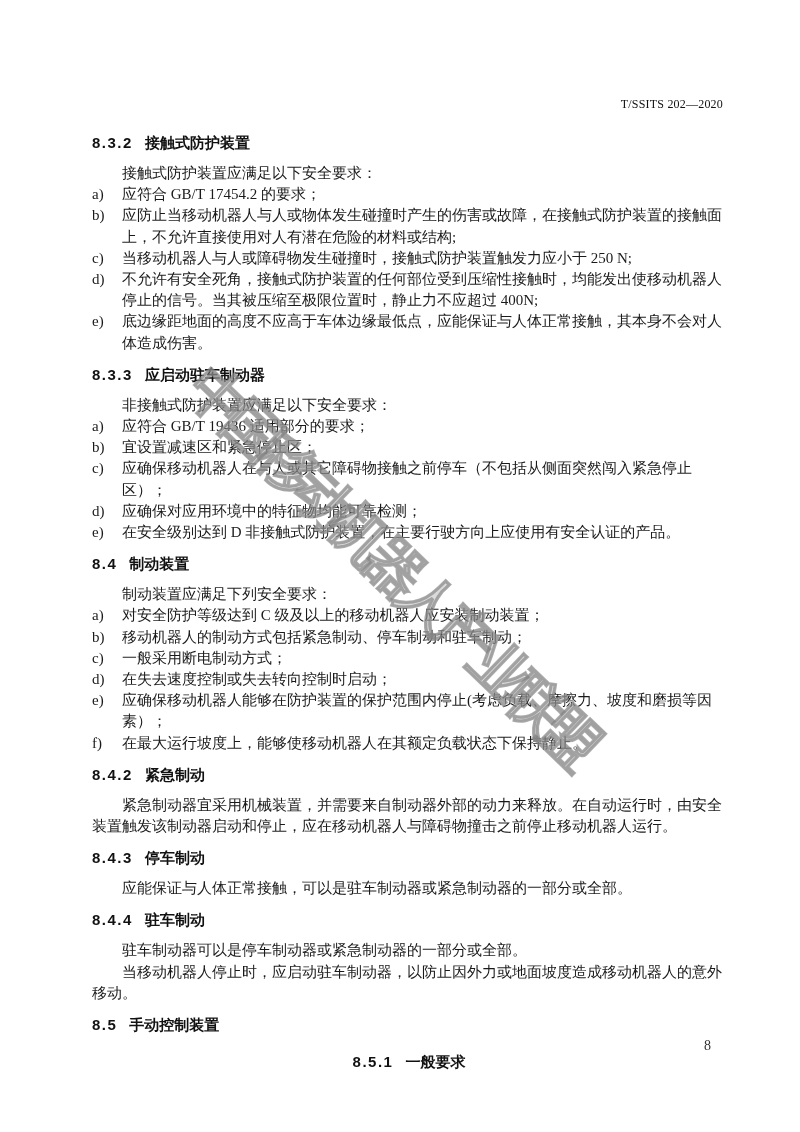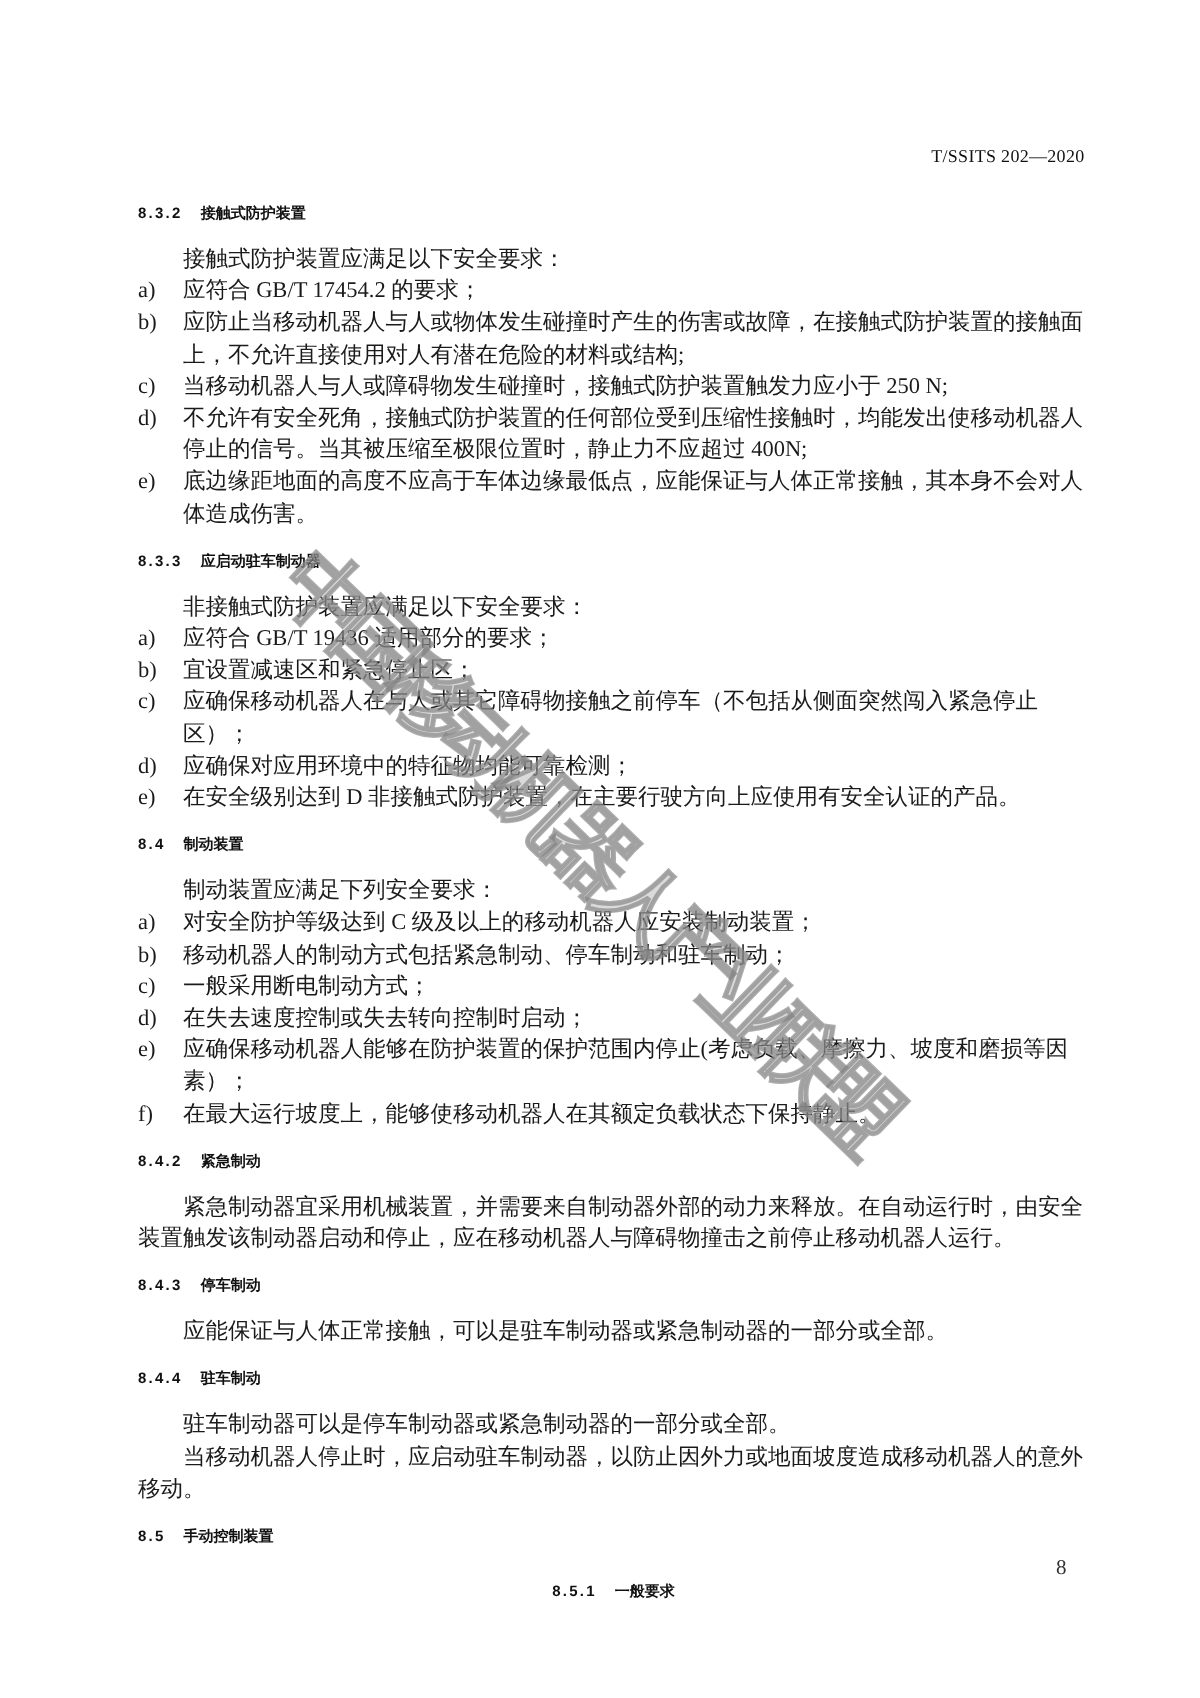--- a/index.html
+++ b/index.html
@@ -29,21 +29,21 @@
     top: 134px;
     left: 92px;
     width: 634px;
     font-size: 15px;
     line-height: 21.2px;
     z-index: 1;
   }
   .sec-heading {
     font-family: "Liberation Sans", sans-serif;
     font-weight: bold;
-    font-size: 10px;
+    font-size: 15px;
     line-height: 17px;
     margin: 12px 0;
     color: #111;
   }
   .sec-heading:first-child { margin-top: 0; }
   .sec-heading .sec-num {
     letter-spacing: 1.5px;
     margin-right: 12px;
   }
   .mt-lg { margin-top: 20px; text-align: center; }

